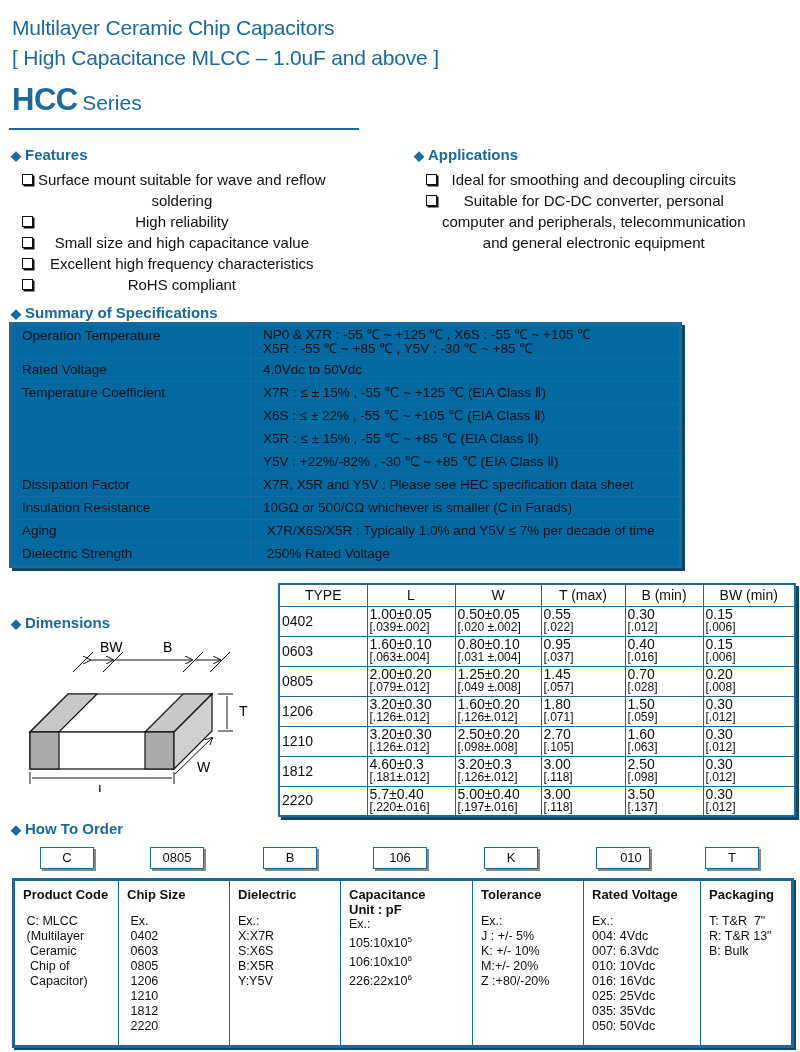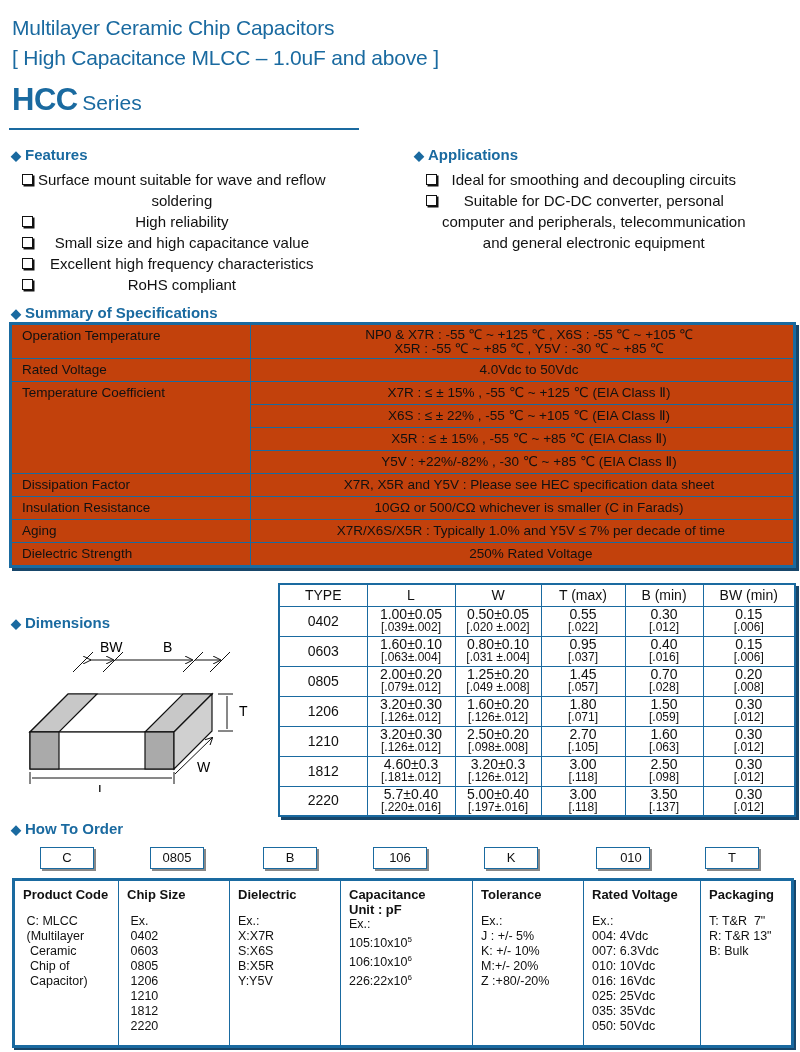--- a/index.html
+++ b/index.html
@@ -9,28 +9,28 @@
   .title3 { position: absolute; left: 12px; top: 82px; color: #1a6aa0; }
   .title3 .big { font-size: 31px; font-weight: bold; letter-spacing: -0.5px; }
   .title3 .small { font-size: 21px; }
   .rule { position: absolute; left: 9px; top: 128px; width: 350px; height: 2px; background: #1a6aa0; }
   .sec-h { position: absolute; font-size: 15px; font-weight: bold; color: #1a6aa0; }
   .sec-h .dia { font-size: 13px; margin-right: 4px; }
   ul.bul { position: absolute; list-style: none; font-size: 15px; line-height: 21px; text-align: center; }
   ul.bul li { padding-left: 18px; position: relative; }
   ul.bul li .box { position: absolute; left: 2px; top: 5px; width: 11px; height: 11px; border: 1.3px solid #111; box-shadow: 1.5px 1.5px 0 #111; }
   
-  .spec { position: absolute; left: 9px; top: 322px; width: 787px; border: 3px solid #1a6aa0; box-shadow: 3px 3px 0 #17466a; background: #c2410c; border-collapse: collapse; font-size: 13.5px; }
+  .spec { position: absolute; left: 9px; top: 322px; width: 673px; border: 3px solid #1a6aa0; box-shadow: 3px 3px 0 #17466a; background: #0369a1; border-collapse: collapse; font-size: 13.5px; }
   .spec td { border: 1.5px solid #1a6aa0; padding: 1px 10px; vertical-align: top; height: 23px; line-height: 20px; }
   .spec td.k { width: 240px; }
-  .spec td.v { padding-left: 24px; text-align: center; }
+  .spec td.v { padding-left: 12px; }
   .spec td.v2 { line-height: 14px; padding-top: 3px; padding-bottom: 2px; }
   
   .diagram { position: absolute; left: 20px; top: 612px; width: 240px; height: 180px; }
-  .dim { position: absolute; left: 278px; top: 583px; width: 518px; border: 2px solid #1a6aa0; box-shadow: 3px 3px 0 #17466a; border-collapse: collapse; font-size: 14px; text-align: center; background: #fff; }
+  .dim { position: absolute; left: 278px; top: 583px; width: 518px; border: 2px solid #1a6aa0; box-shadow: 3px 3px 0 #17466a; border-collapse: collapse; font-size: 14px; background: #fff; }
   .dim th, .dim td { border: 1.5px solid #1a6aa0; font-weight: normal; }
   .dim th { height: 22px; font-size: 14px; }
   .dim td { height: 30px; line-height: 13px; padding: 1px 2px; }
   .dim td .main { display: block; font-size: 14px; }
   .dim td .sub { display: block; font-size: 12px; }
   
   .codebox { position: absolute; top: 847px; width: 54px; height: 22px; border: 1.5px solid #1a6aa0; box-shadow: 2px 2px 0 #888; font-size: 13px; text-align: center; line-height: 19px; background: #fff; }
   .order { position: absolute; left: 12px; top: 878px; width: 782px; height: 170px; border: 3px solid #1a6aa0; box-shadow: 2px 2px 0 #17466a; border-collapse: collapse; font-size: 12.5px; }
   .order td { border: 1.5px solid #1a6aa0; vertical-align: top; padding: 6px 8px; line-height: 15px; }
   .order .hd { font-weight: bold; font-size: 13px; display: block; }

